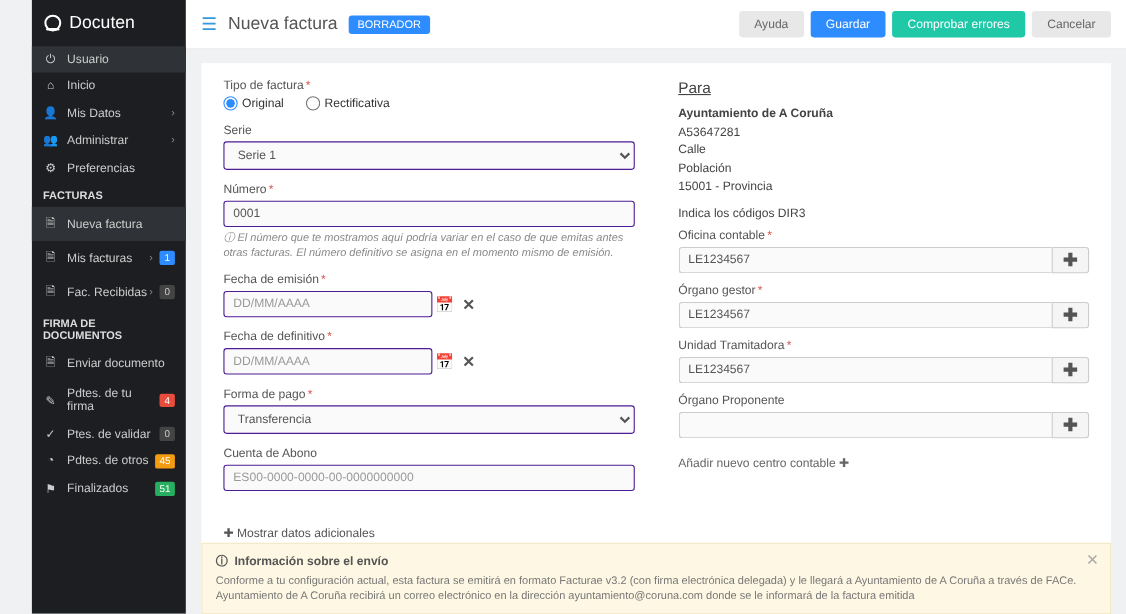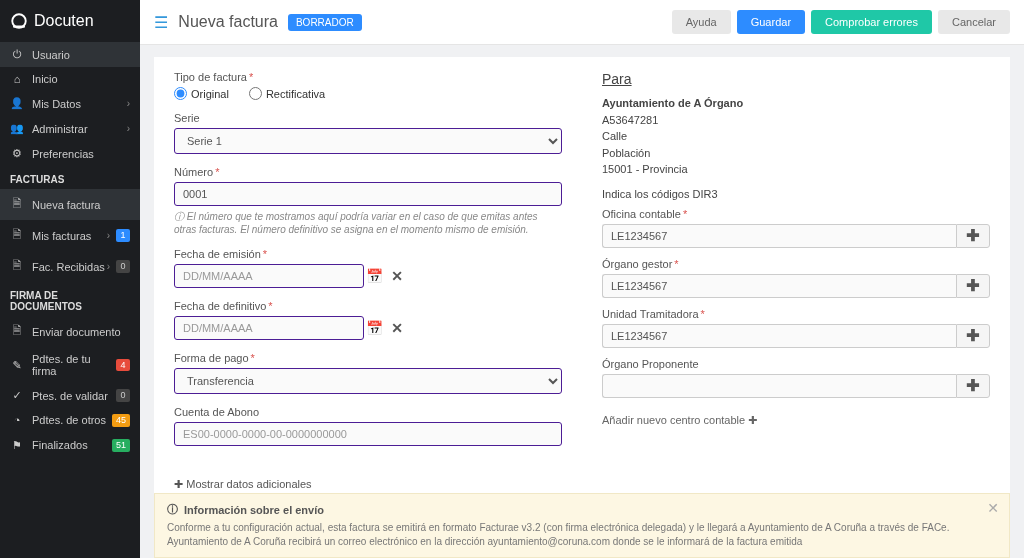--- a/index.html
+++ b/index.html
@@ -1,17 +1,17 @@
 <!DOCTYPE html>
 <html><head>
 <meta charset="utf-8">
 <style>
 * { margin: 0; padding: 0; box-sizing: border-box; }
 body { font-family: "Helvetica Neue", Arial, sans-serif; font-size: 12px; background: #f0f1f3; color: #333; overflow: hidden; }
-.app { display: flex; width: 1024px; height: 558px; }
+.app { display: flex; width: 1024px; height: 558px; padding-left: 29px; }
 
 
 .sidebar { width: 140px; flex-shrink: 0; background: #1c1e21; color: #ccc; display: flex; flex-direction: column; padding-top: 4px; }
 .brand { display: flex; align-items: center; gap: 6px; padding: 8px 10px 12px; }
 .brand-text { color: #fff; font-size: 16px; font-weight: 500; }
 .nav-heading { font-size: 10px; font-weight: bold; color: #ddd; padding: 8px 10px 4px; }
 .nav-item { display: flex; align-items: center; padding: 6px 10px; font-size: 11px; color: #ccc; cursor: pointer; position: relative; }
 .nav-item.has-bg { background: #2f3337; }
 .nav-icon { width: 14px; flex-shrink: 0; display: inline-flex; justify-content: center; font-size: 11px; }
 .nav-label { margin-left: 8px; flex: 1; }
@@ -235,21 +235,21 @@
 
             <div class="field">
               <label class="field-label"><span>Cuenta de Abono</span></label>
               <input class="input" placeholder="ES00-0000-0000-00-0000000000" style="">
             </div>
           </div>
 
           <div class="col col-right">
             <div class="para-title">Para</div>
             <div class="para-block">
-              <p class="bold">Ayuntamiento de A Órgano</p>
+              <p class="bold">Ayuntamiento de A Coruña</p>
               <p>A53647281</p>
               <p>Calle</p>
               <p>Población</p>
               <p>15001 - Provincia</p>
             </div>
             <div class="dir3-label">Indica los códigos DIR3</div>
 
             <div class="dir-field">
               <label class="field-label"><span>Oficina contable</span><span class="req">*</span></label>
               <div class="dir-input-row">

